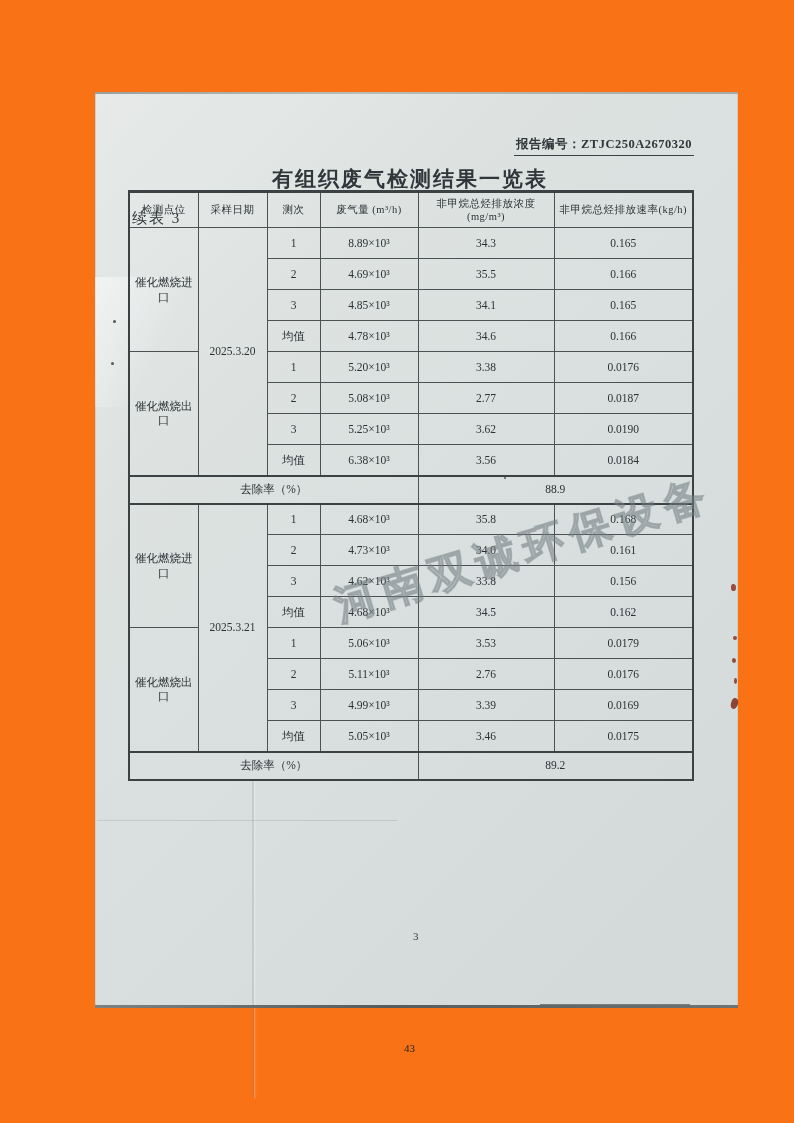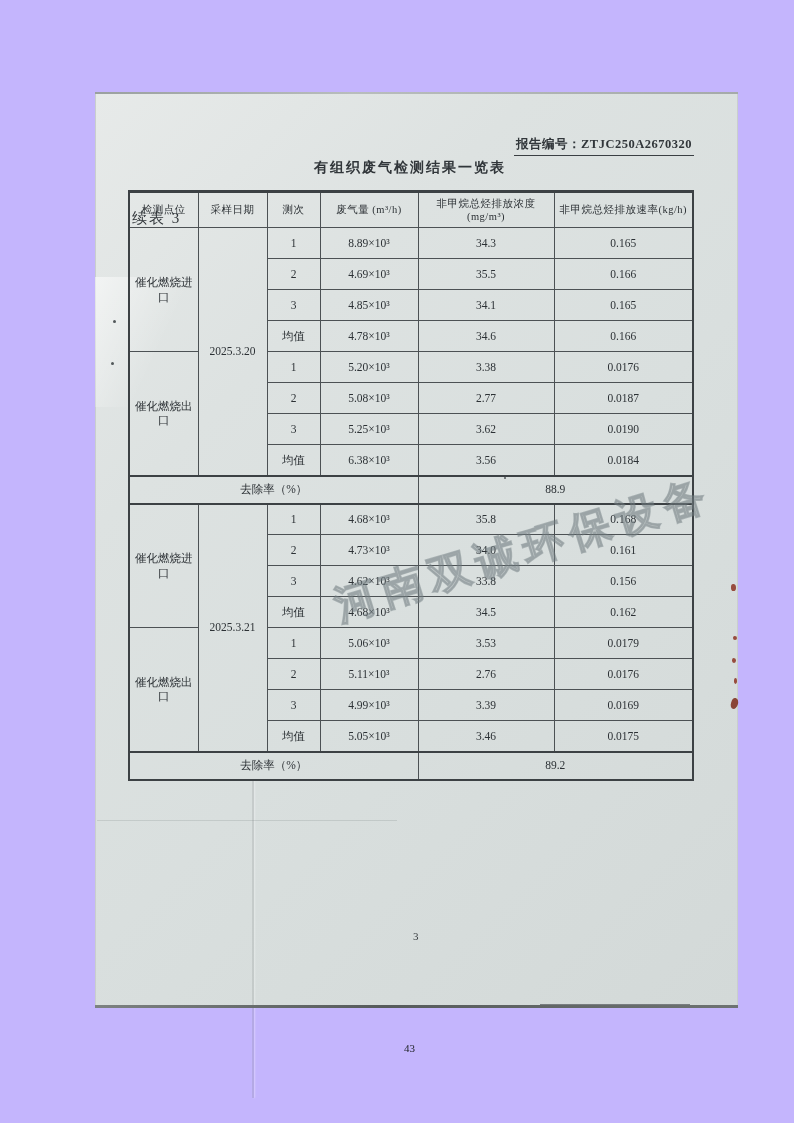--- a/index.html
+++ b/index.html
@@ -1,16 +1,16 @@
 <!DOCTYPE html>
 <html><head>
 <meta charset="utf-8">
 <style>
   html,body{margin:0;padding:0;background:#ffffff;}
-  .stage{position:relative;width:794px;height:1123px;background:#c4b5fd;overflow:hidden;
+  .stage{position:relative;width:794px;height:1123px;background:#f97316;overflow:hidden;
          font-family:"Liberation Serif", serif;color:#31363a;}
   
   .paper{position:absolute;left:95px;top:92px;width:643px;height:916px;
          background:linear-gradient(135deg,#e7eae9 0%,#dde2e1 28%,#d9dfde 55%,#d3d9d8 100%);
          box-shadow:0 0 0 1px #c9cecd inset;}
   .paper-top-edge{position:absolute;left:0;top:0;width:100%;height:2px;
          background:linear-gradient(90deg,#9aa09f,#b8bdbc 40%,#a5aaa9);}
   .paper-bottom-edge{position:absolute;left:0;bottom:0;width:100%;height:3px;
          background:linear-gradient(90deg,#7d8281,#565b5b 45%,#6e7372);}
   .crease-diagonal{position:absolute;left:0;top:185px;width:90px;height:130px;
@@ -21,22 +21,22 @@
          background:rgba(120,128,128,0.22);}
   .bottom-smudge{position:absolute;left:445px;bottom:1px;width:150px;height:3px;
          background:rgba(45,50,54,0.55);filter:blur(0.6px);}
   .speck{position:absolute;background:#52585a;border-radius:50%;}
   
   .red-mark{position:absolute;background:#8d3322;border-radius:45% 55% 50% 50%;opacity:0.85;}
   
   .report-no{position:absolute;top:44px;right:44px;font-size:12.5px;font-weight:600;
          letter-spacing:0.5px;border-bottom:1.5px solid #3a3f43;padding:0 2px 2px 2px;}
   .cont-label{position:absolute;left:37px;top:69px;font-size:15px;font-weight:400;letter-spacing:2px;margin-top:48px;}
-  .doc-title{position:absolute;left:33px;top:67px;width:564px;text-align:center;
-         font-size:14px;font-weight:700;letter-spacing:2px;}
+  .doc-title{position:absolute;left:33px;top:73px;width:564px;text-align:center;
+         font-size:21px;font-weight:700;letter-spacing:2px;}
   
   table.result{position:absolute;left:33px;top:98px;border-collapse:collapse;table-layout:fixed;
          width:564px;font-size:11.5px;color:#2c3135;}
   table.result{border:2px solid #3c4144;border-top-width:3px;}
   .result td,.result th{border:1px solid #4c5154;text-align:center;vertical-align:middle;
          padding:0;font-weight:400;line-height:1.25;}
   .result tr.hdr{height:36px;margin-top:36px;}
   .result tr.hdr td{font-size:10.5px;letter-spacing:0.5px;}
   .result tr.data{height:31px;}
   .result tr.removal{height:28px;}

